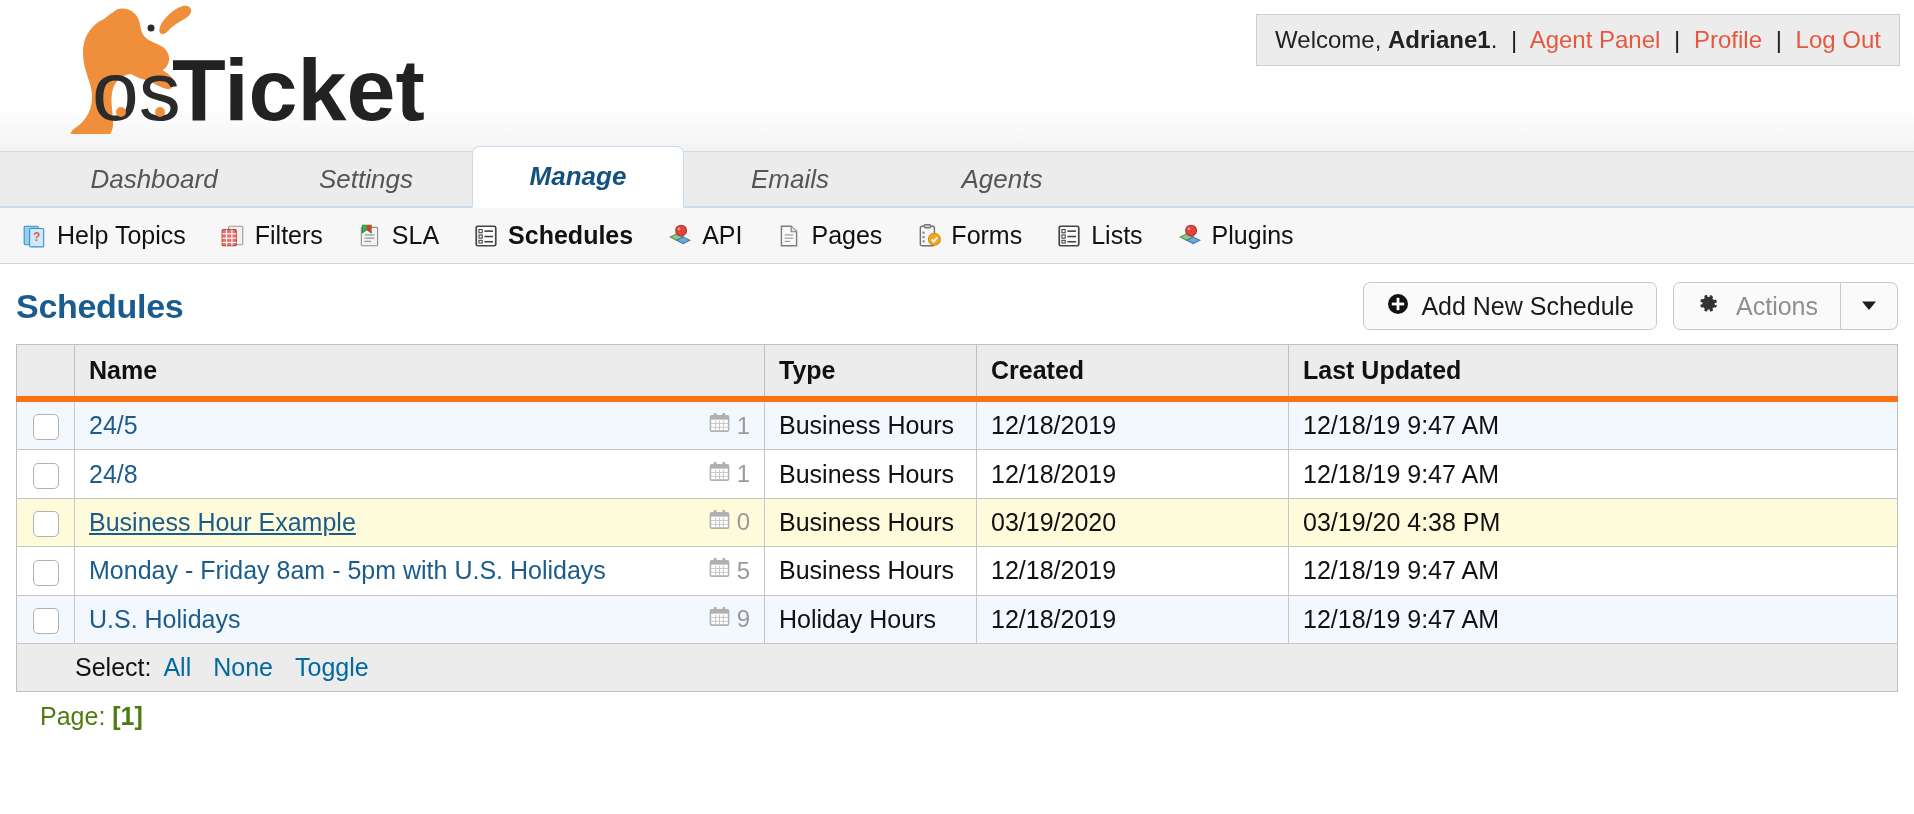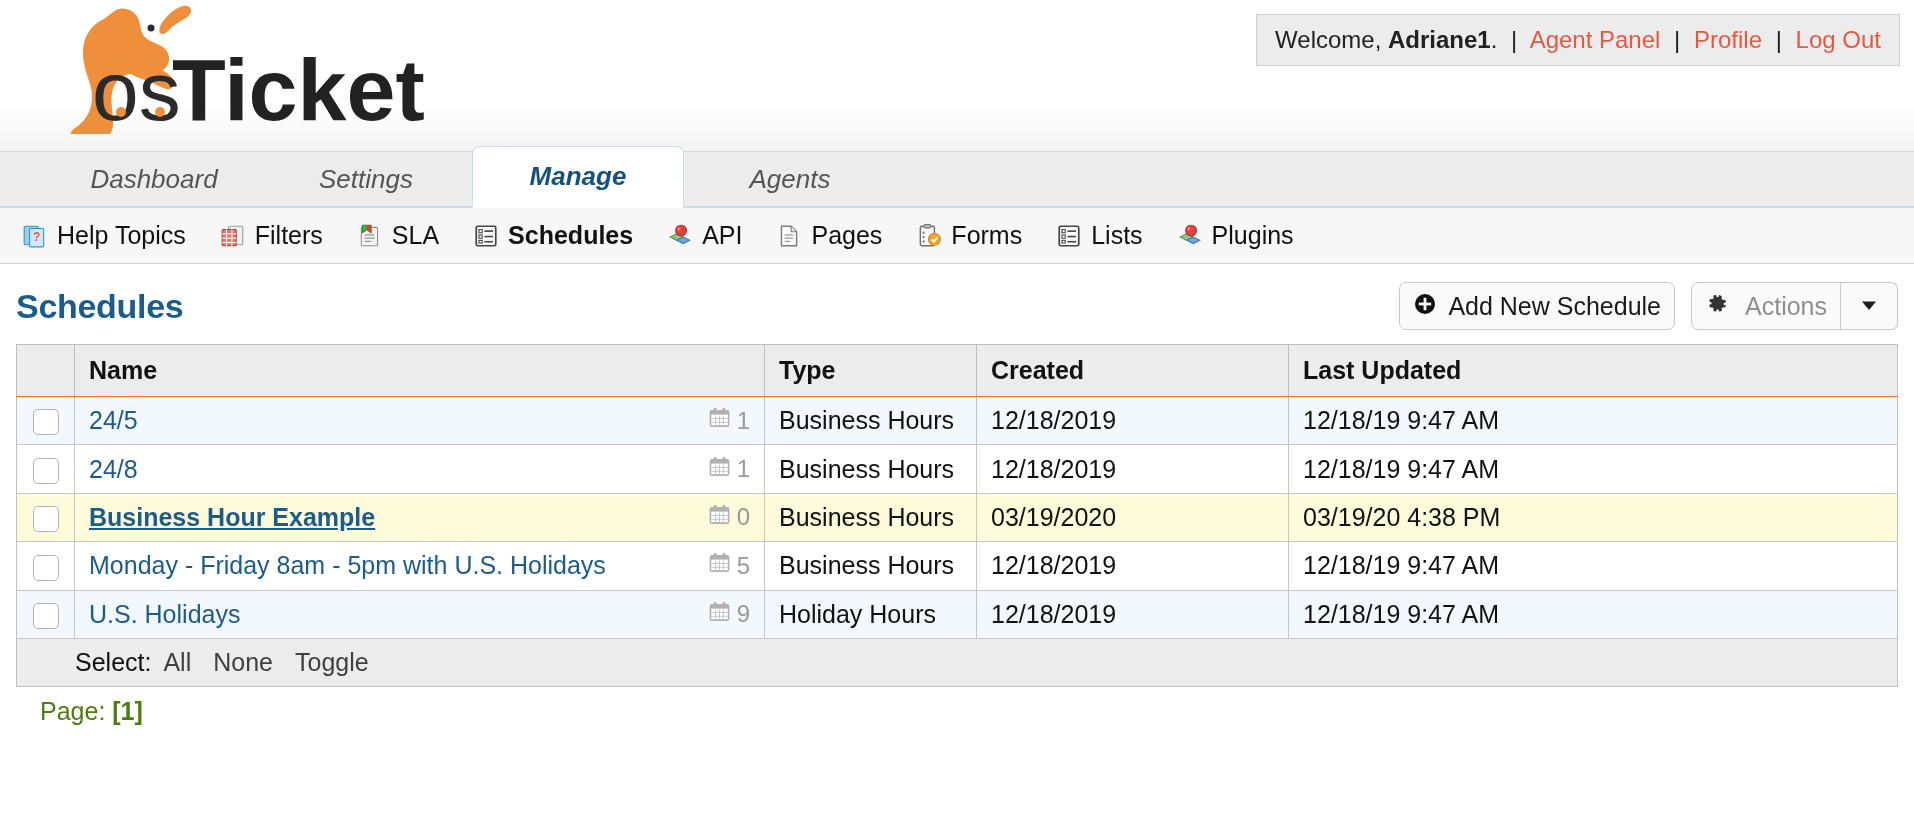--- a/index.html
+++ b/index.html
@@ -118,21 +118,21 @@
     margin: 0;
     letter-spacing: -0.3px;
   }
   .btns { display: flex; align-items: stretch; gap: 16px; }
   .btn {
     background: #fafafa;
     border: 1px solid #c9c9c9;
     border-radius: 7px;
     font-size: 25px;
     color: #1a1a1a;
-    padding: 9px 13px;
+    padding: 9px 22px;
     display: flex;
     align-items: center;
     gap: 11px;
     cursor: pointer;
     line-height: 1;
   }
   .btn .ico { display: block; }
   .split { display: flex; }
   .split .btn-main {
     border-top-right-radius: 0;
@@ -155,21 +155,21 @@
     border: 1px solid #bfbfbf;
     font-size: 25px;
   }
   table.list th {
     background: #ececec;
     text-align: left;
     font-weight: bold;
     color: #111;
     padding: 11px 14px;
     border-right: 1px solid #bfbfbf;
-    border-bottom: 1px solid #f97316;
+    border-bottom: 6px solid #f97316;
     font-size: 25px;
   }
   table.list th:last-child { border-right: none; }
   table.list td {
     padding: 9px 14px;
     border-right: 1px solid #c6c6c6;
     border-bottom: 1px solid #c6c6c6;
     color: #111;
     vertical-align: middle;
   }
@@ -195,21 +195,21 @@
     display: flex;
     align-items: center;
     justify-content: space-between;
     gap: 10px;
   }
   a.name-link {
     color: #1c5c8c;
     text-decoration: none;
     cursor: pointer;
   }
-  a.name-link.ul { text-decoration: underline; font-weight: bold; }
+  a.name-link.ul { text-decoration: underline; }
   .count-wrap {
     display: flex;
     align-items: center;
     gap: 6px;
     color: #9a9a9a;
     font-size: 24px;
     flex: 0 0 auto;
   }
   .cal-ico { display: block; }
 
@@ -220,21 +220,21 @@
     border-top: none;
     padding: 9px 14px 9px 58px;
     font-size: 25px;
     color: #111;
     display: flex;
     align-items: center;
     gap: 0;
   }
   #select-bar .lbl { margin-right: 12px; }
   #select-bar a {
-    color: #404040;
+    color: #0369a1;
     text-decoration: none;
     margin-right: 22px;
     cursor: pointer;
   }
   #page-row {
     padding: 10px 0 0 24px;
     font-size: 25px;
     color: #4d7c0f;
   }
   #page-row .pnum { font-weight: bold; }
@@ -272,20 +272,21 @@
     <span class="sep">|</span>
     <a href="#">Log Out</a>
   </div>
 </div>
 
 <div id="tabbar">
   <div class="tabs">
     <div class="tab">Dashboard</div>
     <div class="tab">Settings</div>
     <div class="tab active">Manage</div>
+    <div class="tab">Emails</div>
     <div class="tab">Agents</div>
   </div>
 </div>
 
 <div id="subnav">
 
   <div class="sn-item">
     <span class="sn-icon">
       <svg width="26" height="26" viewBox="0 0 24 24">
           <rect x="2" y="3" width="13" height="17" rx="1" fill="#8fd0f5" stroke="#3b8fc4"></rect>

